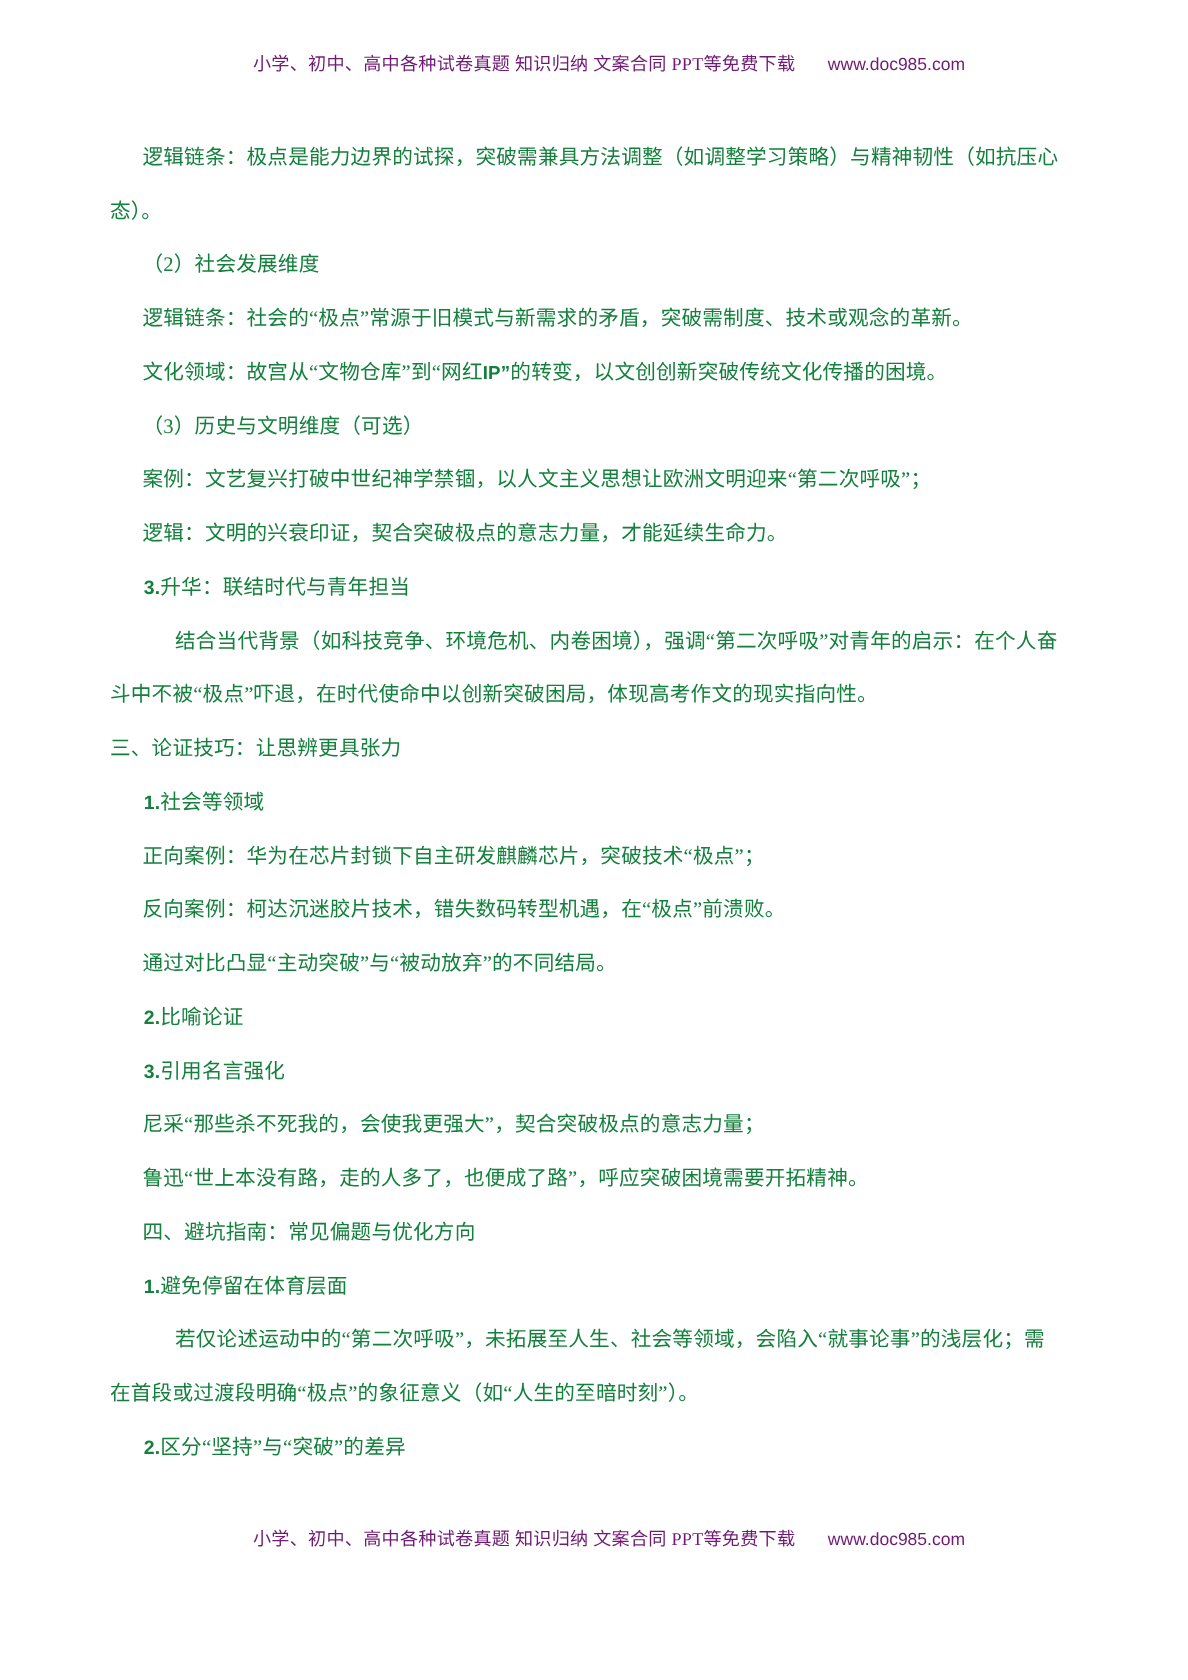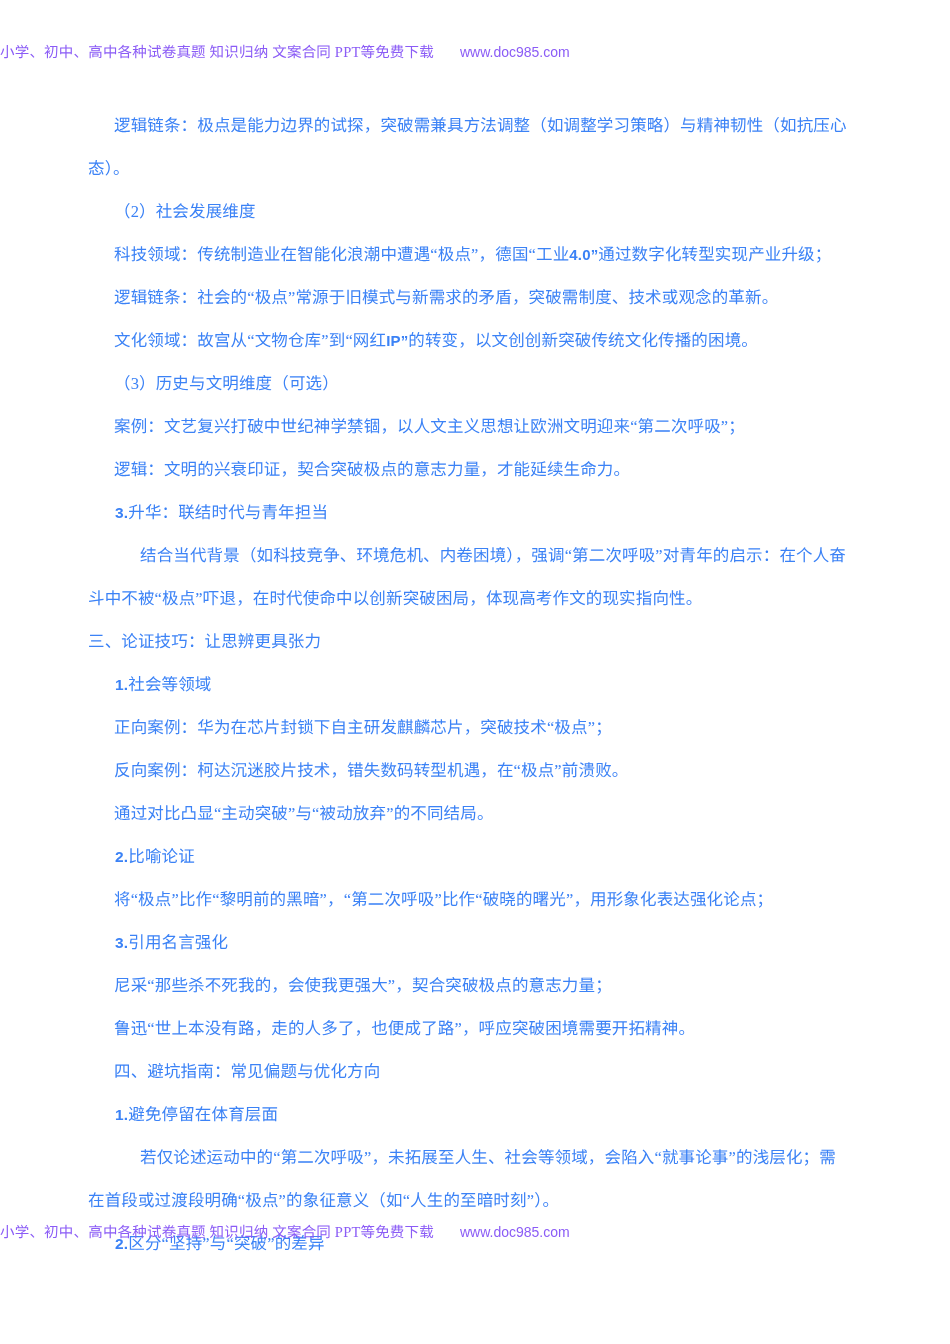--- a/index.html
+++ b/index.html
@@ -23,24 +23,24 @@
     box-sizing: border-box;
     background: #ffffff;
     overflow: hidden;
   }
 
   
   .running {
     position: absolute;
     left: 0;
     width: 772px;
-    text-align: left;
+    text-align: right;
     font-size: 14.5px;
     line-height: 1.4;
-    color: #8b5cf6;
+    color: #701a75;
     letter-spacing: 0.2px;
     white-space: nowrap;
   }
   .running-head { top: 42px; }
   .running-foot { top: 1222px; }
 
   .running .rh-text {
     display: inline;
   }
   .running .rh-url {
@@ -56,21 +56,21 @@
     position: absolute;
     top: 104px;
     left: 88px;
     width: 780px;
   }
 
   .line {
     font-size: 16.5px;
     line-height: 43px;
     height: 43px;
-    color: #3b82f6;
+    color: #15803d;
     white-space: nowrap;
     letter-spacing: 0.15px;
   }
 
   
   .ind-0  { padding-left: 0px;  }   
   .ind-1  { padding-left: 26px; }   
   .ind-2  { padding-left: 27px; }   
   .ind-3  { padding-left: 52px; font-family: Liberation Serif, serif; }   
 
@@ -93,21 +93,20 @@
   <div class="running running-head">
     <span class="rh-text">小学、初中、高中各种试卷真题 知识归纳 文案合同 PPT等免费下载</span><span class="rh-url">www.doc985.com</span>
   </div>
 
   <div class="body-block">
 
     <div class="line ind-1">逻辑链条：极点是能力边界的试探，突破需兼具方法调整（如调整学习策略）与精神韧性（如抗压心</div>
     <div class="line ind-0">态）。</div>
     <div class="line ind-1">（2）社会发展维度</div>
 
-    <div class="line ind-1"><span>科技领域：传统制造业在智能化浪潮中遭遇“极点”，德国“工业</span><span class="b">4.0”</span><span>通过数字化转型实现产业升级；</span></div>
 
     <div class="line ind-1">逻辑链条：社会的“极点”常源于旧模式与新需求的矛盾，突破需制度、技术或观念的革新。</div>
 
     <div class="line ind-1"><span>文化领域：故宫从“文物仓库”到“网红</span><span class="b">IP”</span><span>的转变，以文创创新突破传统文化传播的困境。</span></div>
     <div class="line ind-1">（3）历史与文明维度（可选）</div>
     <div class="line ind-1">案例：文艺复兴打破中世纪神学禁锢，以人文主义思想让欧洲文明迎来“第二次呼吸”；</div>
     <div class="line ind-1">逻辑：文明的兴衰印证，契合突破极点的意志力量，才能延续生命力。</div>
 
     <div class="line ind-2"><span class="num">3.</span><span>升华：联结时代与青年担当</span></div>
 
@@ -116,21 +115,20 @@
     <div class="line ind-0">三、论证技巧：让思辨更具张力</div>
 
     <div class="line ind-2"><span class="num">1.</span><span>社会等领域</span></div>
 
     <div class="line ind-1">正向案例：华为在芯片封锁下自主研发麒麟芯片，突破技术“极点”；</div>
     <div class="line ind-1">反向案例：柯达沉迷胶片技术，错失数码转型机遇，在“极点”前溃败。</div>
     <div class="line ind-1">通过对比凸显“主动突破”与“被动放弃”的不同结局。</div>
 
     <div class="line ind-2"><span class="num">2.</span><span>比喻论证</span></div>
 
-    <div class="line ind-1">将“极点”比作“黎明前的黑暗”，“第二次呼吸”比作“破晓的曙光”，用形象化表达强化论点；</div>
 
     <div class="line ind-2"><span class="num">3.</span><span>引用名言强化</span></div>
 
     <div class="line ind-1">尼采“那些杀不死我的，会使我更强大”，契合突破极点的意志力量；</div>
     <div class="line ind-1">鲁迅“世上本没有路，走的人多了，也便成了路”，呼应突破困境需要开拓精神。</div>
     <div class="line ind-1">四、避坑指南：常见偏题与优化方向</div>
 
     <div class="line ind-2"><span class="num">1.</span><span>避免停留在体育层面</span></div>
 
     <div class="line ind-3">若仅论述运动中的“第二次呼吸”，未拓展至人生、社会等领域，会陷入“就事论事”的浅层化；需</div>

